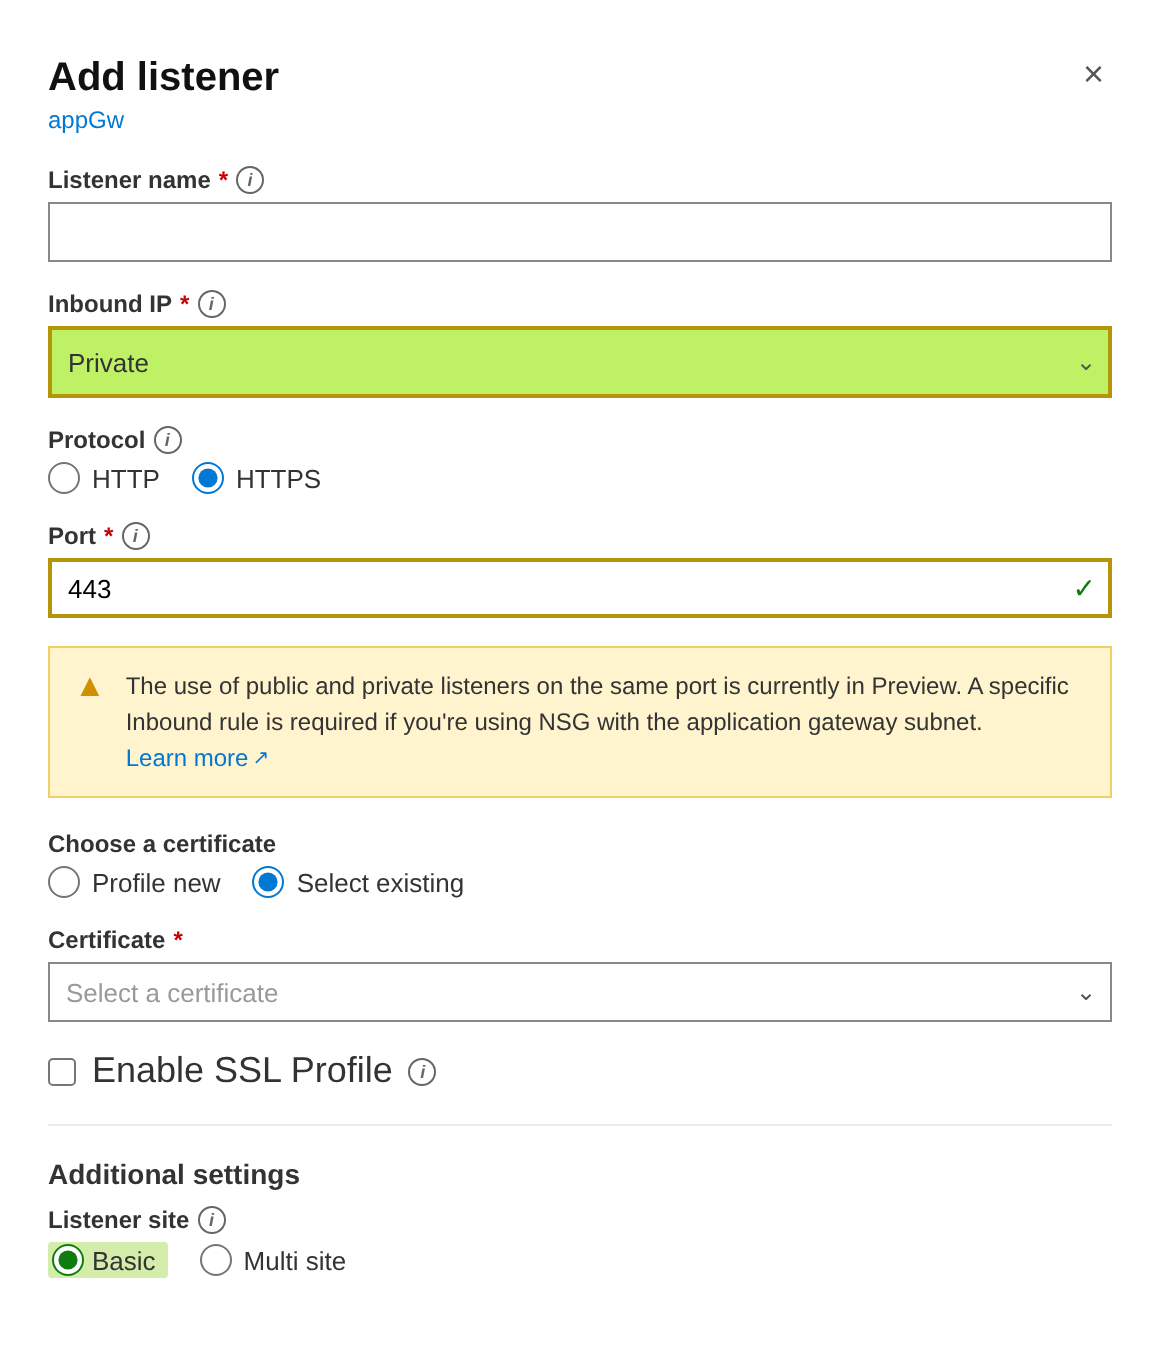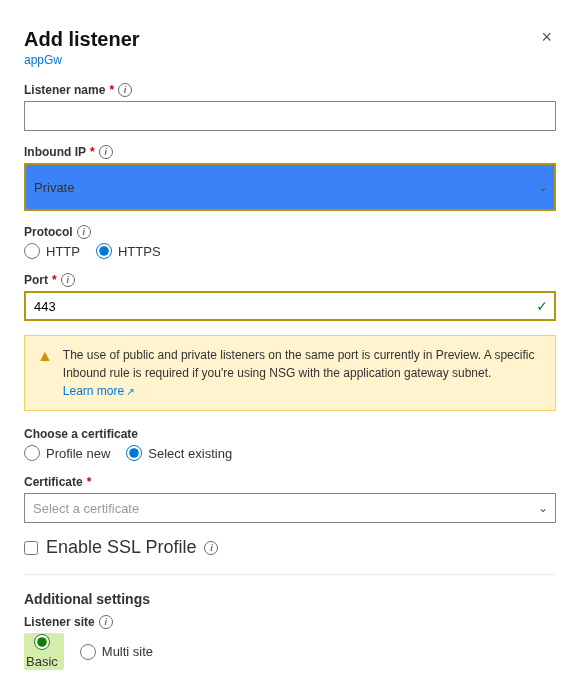--- a/index.html
+++ b/index.html
@@ -79,25 +79,25 @@
       padding: 4px 8px;
       font-size: 13px;
       outline: none;
     }
     .select-wrapper {
       position: relative;
       width: 100%;
     }
     .select-input {
       width: 100%;
-      height: 48px;
+      height: 36px;
       border: 2px solid #b5960a;
       padding: 4px 32px 4px 8px;
       font-size: 13px;
-      background: #3b82f6;
+      background: #bef264;
       appearance: none;
       -webkit-appearance: none;
       outline: none;
       color: #333;
       cursor: pointer;
     }
     .select-input.yellow-border {
       border: 2px solid #b5960a;
     }
     .select-arrow {
@@ -222,21 +222,20 @@
     .radio-input-green {
       accent-color: #107c10;
     }
     .highlighted-radio {
       background: #d4edaa;
       border-radius: 2px;
       padding: 1px 6px 1px 2px;
       display: flex;
       align-items: center;
       gap: 4px;
-      flex-direction: column;
     }
   </style>
 </head>
 <body>
 
 <div class="panel">
 
   <div class="panel-header">
     <h1 class="panel-title">Add listener</h1>
     <button class="close-btn">×</button>

